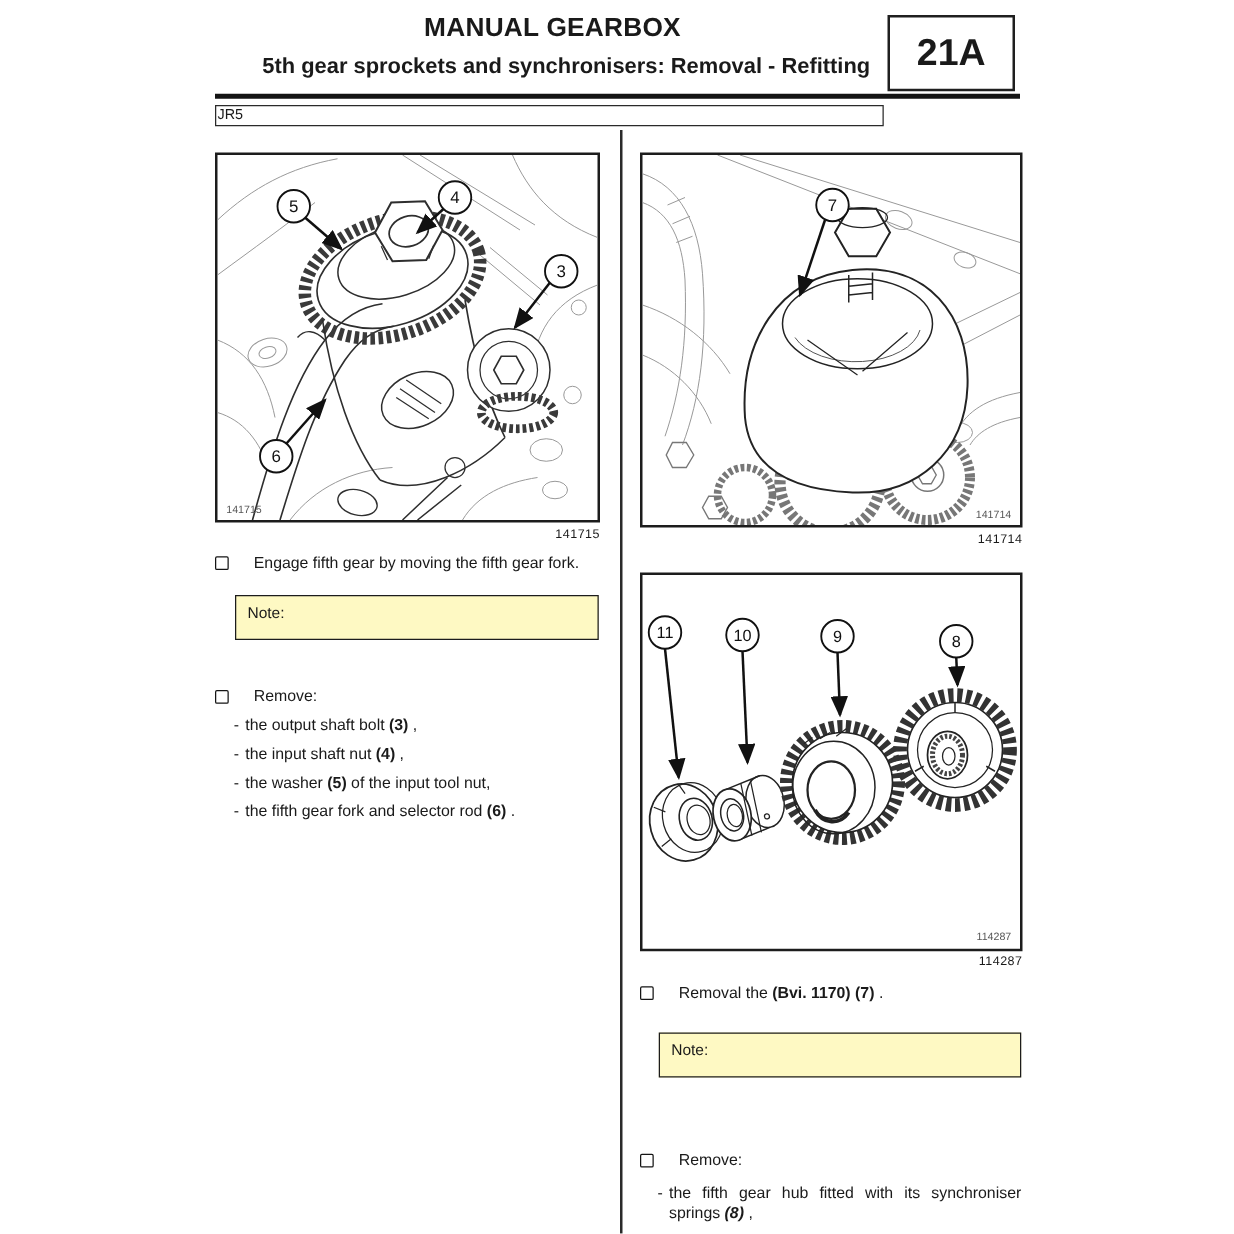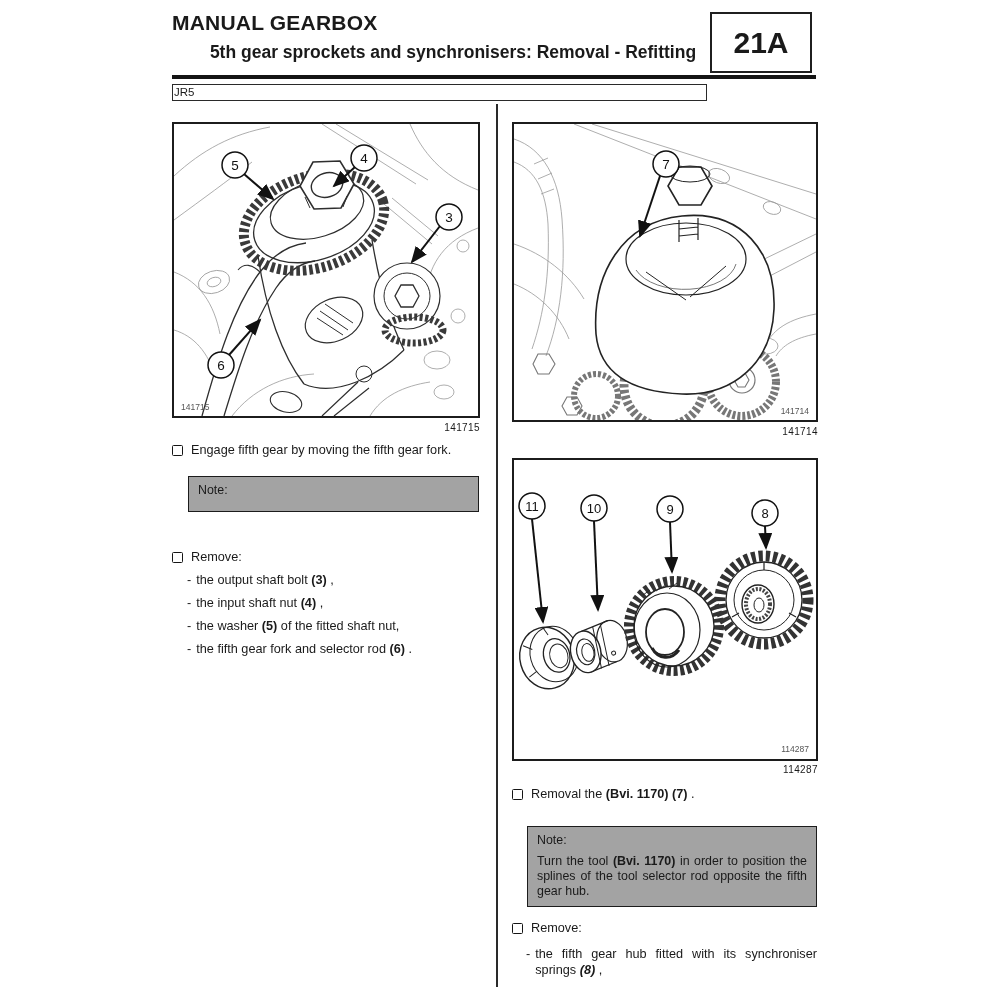--- a/index.html
+++ b/index.html
@@ -1,21 +1,21 @@
 <!DOCTYPE html>
 <html><head>
 <meta charset="utf-8">
 <style>
   html,body { margin:0; padding:0; background:#fff; }
   .page {
     position:relative; width:987px; height:987px; background:#fff;
     font-family:"Liberation Sans", sans-serif; color:#1a1a1a; overflow:hidden;
   }
   
-  .hdr-title { position:absolute; left:172px; top:11px; width:540px; 
+  .hdr-title { position:absolute; left:172px; top:11px; width:540px; text-align:center;
     font-size:21px; font-weight:bold; letter-spacing:.2px; }
   .hdr-sub   { position:absolute; left:171px; top:42px; width:564px; text-align:center;
     font-size:17.5px; font-weight:bold; }
   .section-box { position:absolute; left:710px; top:12px; width:102px; height:61px;
     border:2.5px solid #1f1f1f; box-sizing:border-box; display:flex; align-items:center;
     justify-content:center; font-size:30px; font-weight:bold; }
   .rule  { position:absolute; left:172px; top:75px; width:644px; height:4px; background:#141414; }
   .model-box { position:absolute; left:172px; top:84px; width:535px; height:17px;
     border:1.5px solid #2a2a2a; box-sizing:border-box; font-size:11.5px; line-height:14px;
     padding-left:1px; }
@@ -25,29 +25,29 @@
   #fig1 { left:172px; top:122px; width:308px; height:296px; }
   #fig2 { left:512px; top:122px; width:306px; height:300px; }
   #fig3 { left:512px; top:458px; width:306px; height:303px; }
   .fig svg { display:block; width:100%; height:100%; }
   .fig svg text { font-family:"Liberation Sans", sans-serif; }
   .figcap { position:absolute; font-size:10px; letter-spacing:.4px; text-align:right; }
   #cap1 { left:172px; top:422px; width:308px; }
   #cap2 { left:512px; top:426px; width:306px; }
   #cap3 { left:512px; top:764px; width:306px; }
   
-  .step { position:absolute; display:flex; gap:8px; font-size:12.7px; line-height:15px; }
+  .step { position:absolute; display:flex; gap:20px; font-size:12.7px; line-height:15px; }
   .bullet { flex:0 0 auto; width:9px; height:9px; border:1.7px solid #151515;
     border-radius:1.5px; margin-top:2px; }
   #step-engage  { left:172px; top:443px; width:306px; }
   #step-remove1 { left:172px; top:550px; width:306px; }
   #step-position{ left:512px; top:787px; width:306px; }
   #step-remove2 { left:512px; top:921px; width:306px; }
   .note { position:absolute; border:1.8px solid #1c1c1c; box-sizing:border-box;
-    padding:6px 9px 7px; font-size:12.4px; line-height:15px; background:#a3a3a3; }
+    padding:6px 9px 7px; font-size:12.4px; line-height:15px; background:#fef9c3; }
   #note1 { left:188px; top:476px; width:291px; }
   #note2 { left:527px; top:826px; width:290px; }
   .note .nlabel { margin-bottom:6px; }
   .note .nbody  { text-align:justify; }
   .item { position:absolute; display:flex; gap:5px; font-size:12.7px; line-height:15.5px; }
   .item .dash { flex:0 0 auto; }
   #item1 { left:187px; top:573px; width:292px; }
   #item2 { left:187px; top:596px; width:292px; }
   #item3 { left:187px; top:619px; width:292px; }
   #item4 { left:187px; top:642px; width:292px; }
@@ -273,35 +273,34 @@
   <div class="item" id="item1">
     <span class="dash">-</span>
     <span class="itxt"><span>the output shaft bolt </span><span class="b">(3)</span><span> ,</span></span>
   </div>
   <div class="item" id="item2">
     <span class="dash">-</span>
     <span class="itxt"><span>the input shaft nut </span><span class="b">(4)</span><span> ,</span></span>
   </div>
   <div class="item" id="item3">
     <span class="dash">-</span>
-    <span class="itxt"><span>the washer </span><span class="b">(5)</span><span> of the fitted shaft nut,</span></span>
+    <span class="itxt"><span>the washer </span><span class="b">(5)</span><span> of the input tool nut,</span></span>
   </div>
   <div class="item" id="item4">
     <span class="dash">-</span>
     <span class="itxt"><span>the fifth gear fork and selector rod </span><span class="b">(6)</span><span> .</span></span>
   </div>
 
   <div class="step" id="step-position">
     <span class="bullet"></span>
     <span><span>Removal the </span><span class="b">(Bvi. 1170)</span> <span class="b">(7)</span><span> .</span></span>
   </div>
 
   <div class="note" id="note2">
     <div class="nlabel">Note:</div>
-    <div class="nbody"><span>Turn the tool </span><span class="b">(Bvi. 1170)</span><span> in order to position the splines of the tool selector rod opposite the fifth gear hub.</span></div>
   </div>
 
   <div class="step" id="step-remove2">
     <span class="bullet"></span>
     <span>Remove:</span>
   </div>
 
   <div class="item" id="item5">
     <span class="dash">-</span>
     <span class="itxt"><span>the fifth gear hub fitted with its synchroniser springs </span><span class="bi">(8)</span><span> ,</span></span>

